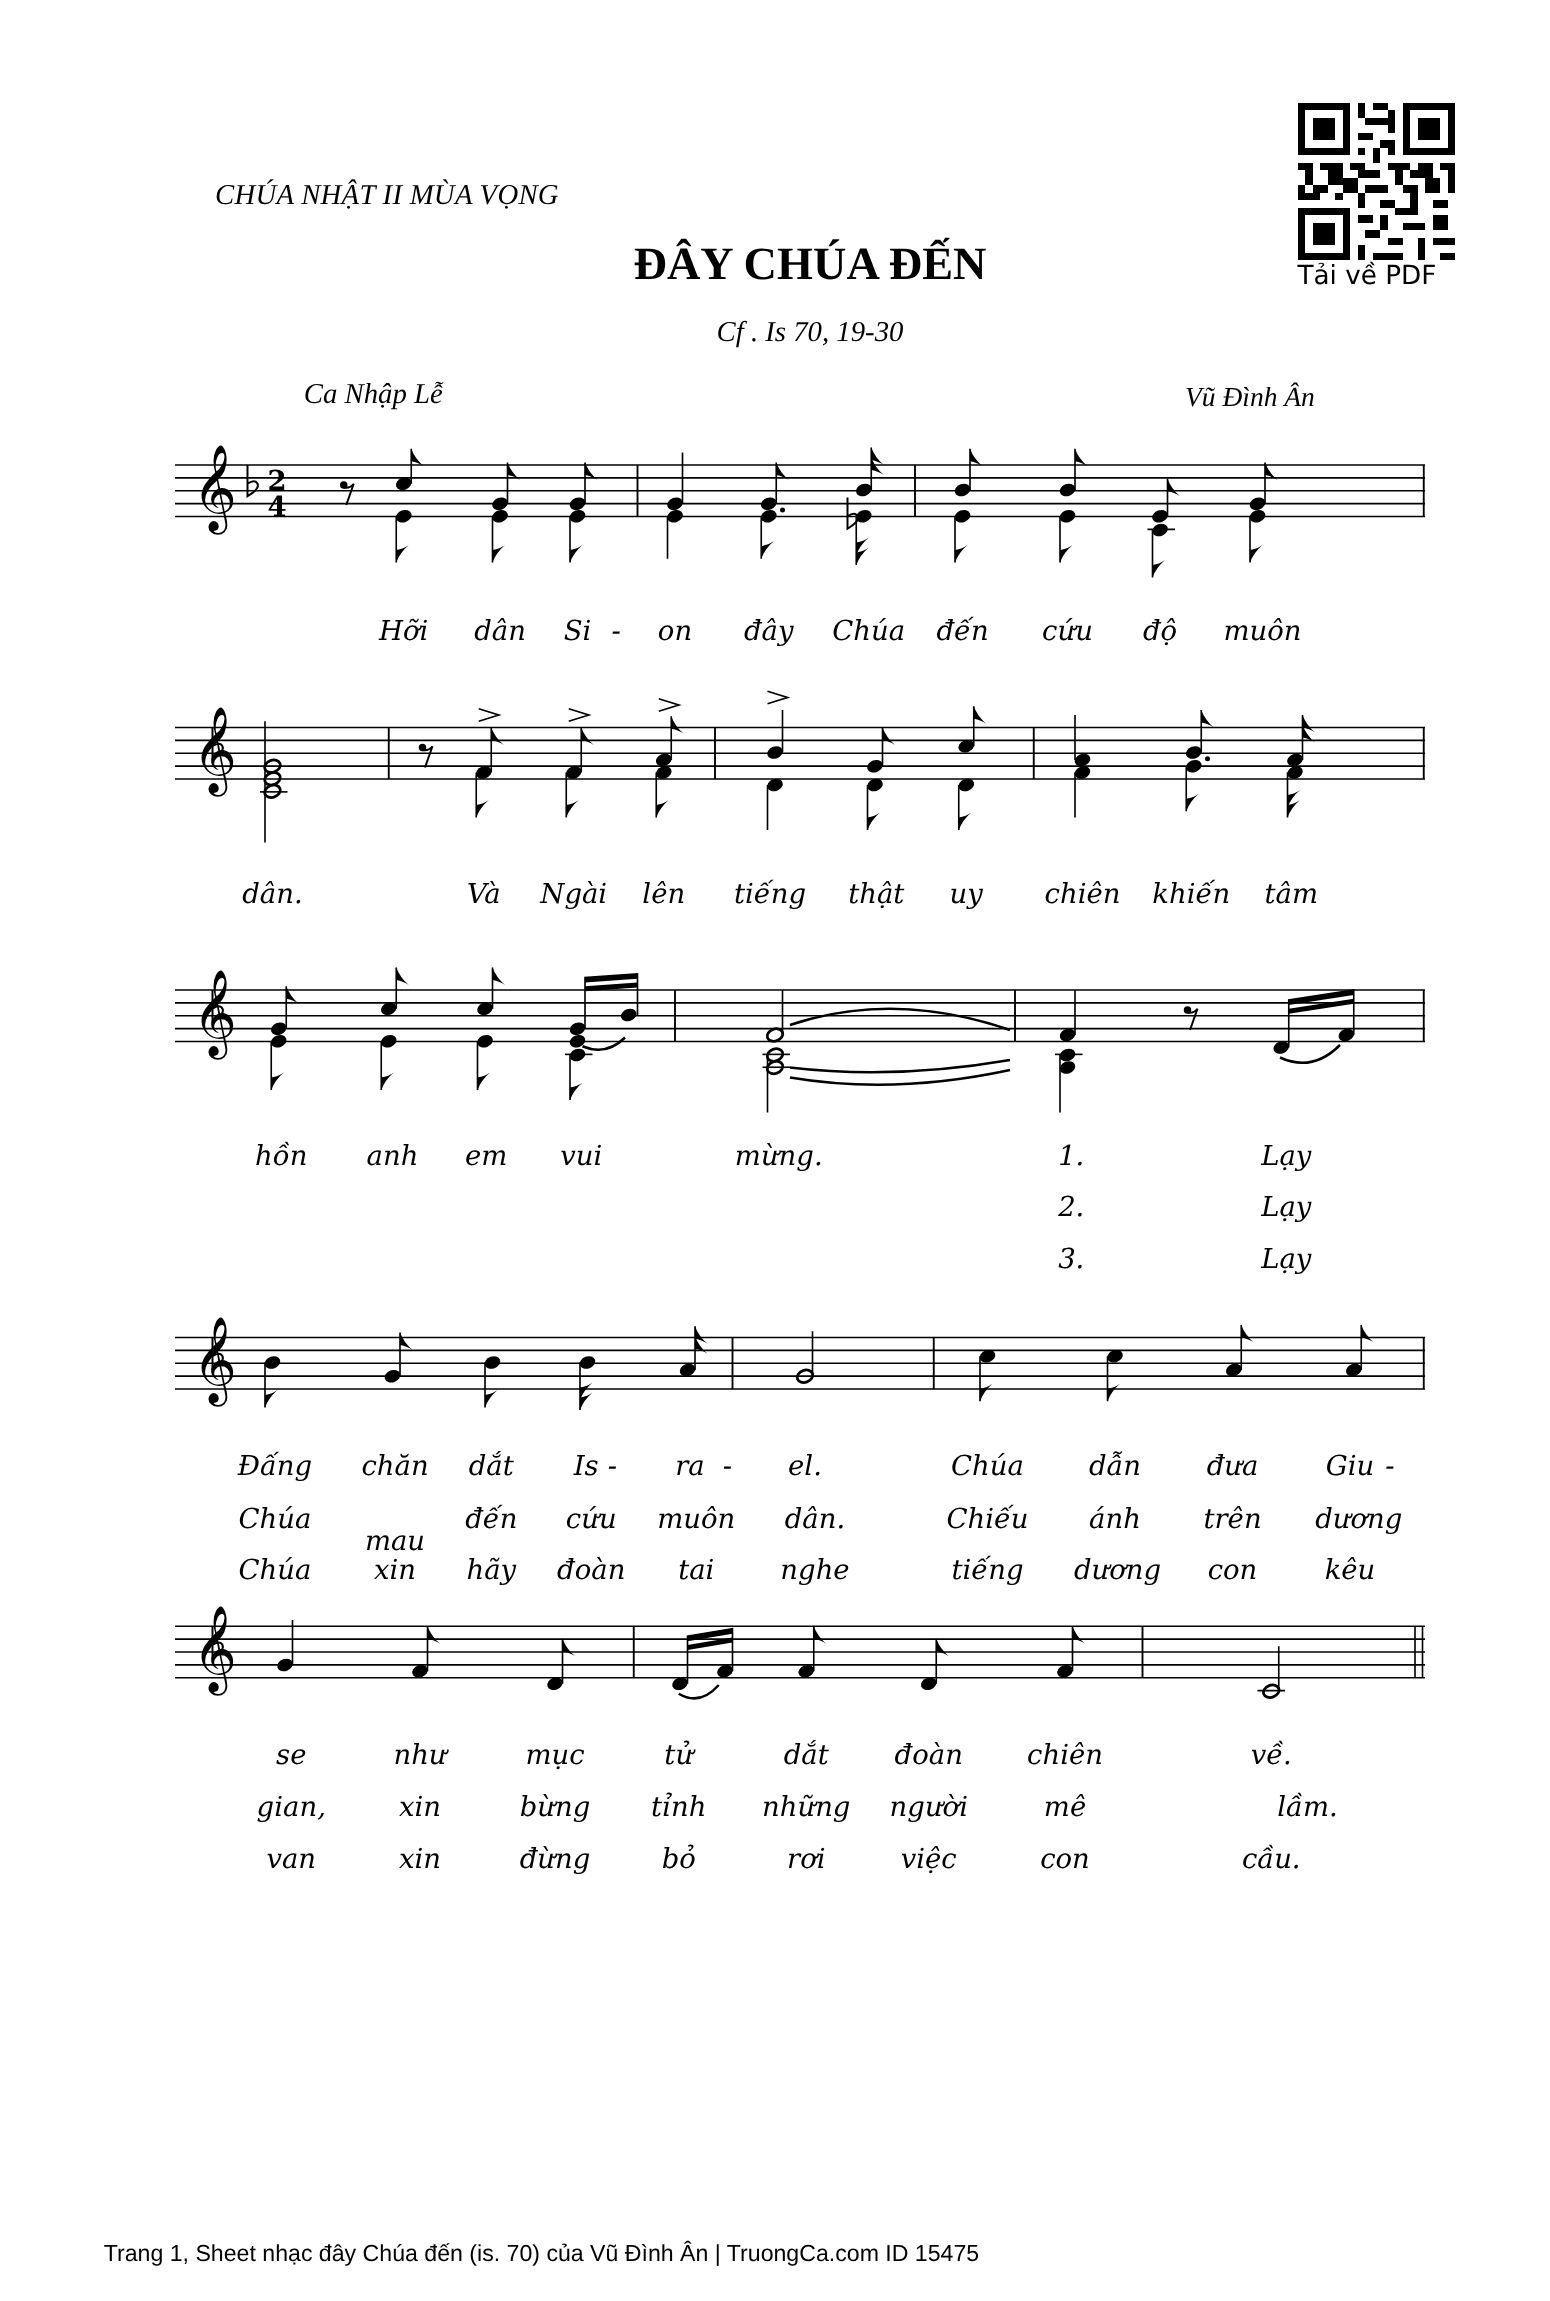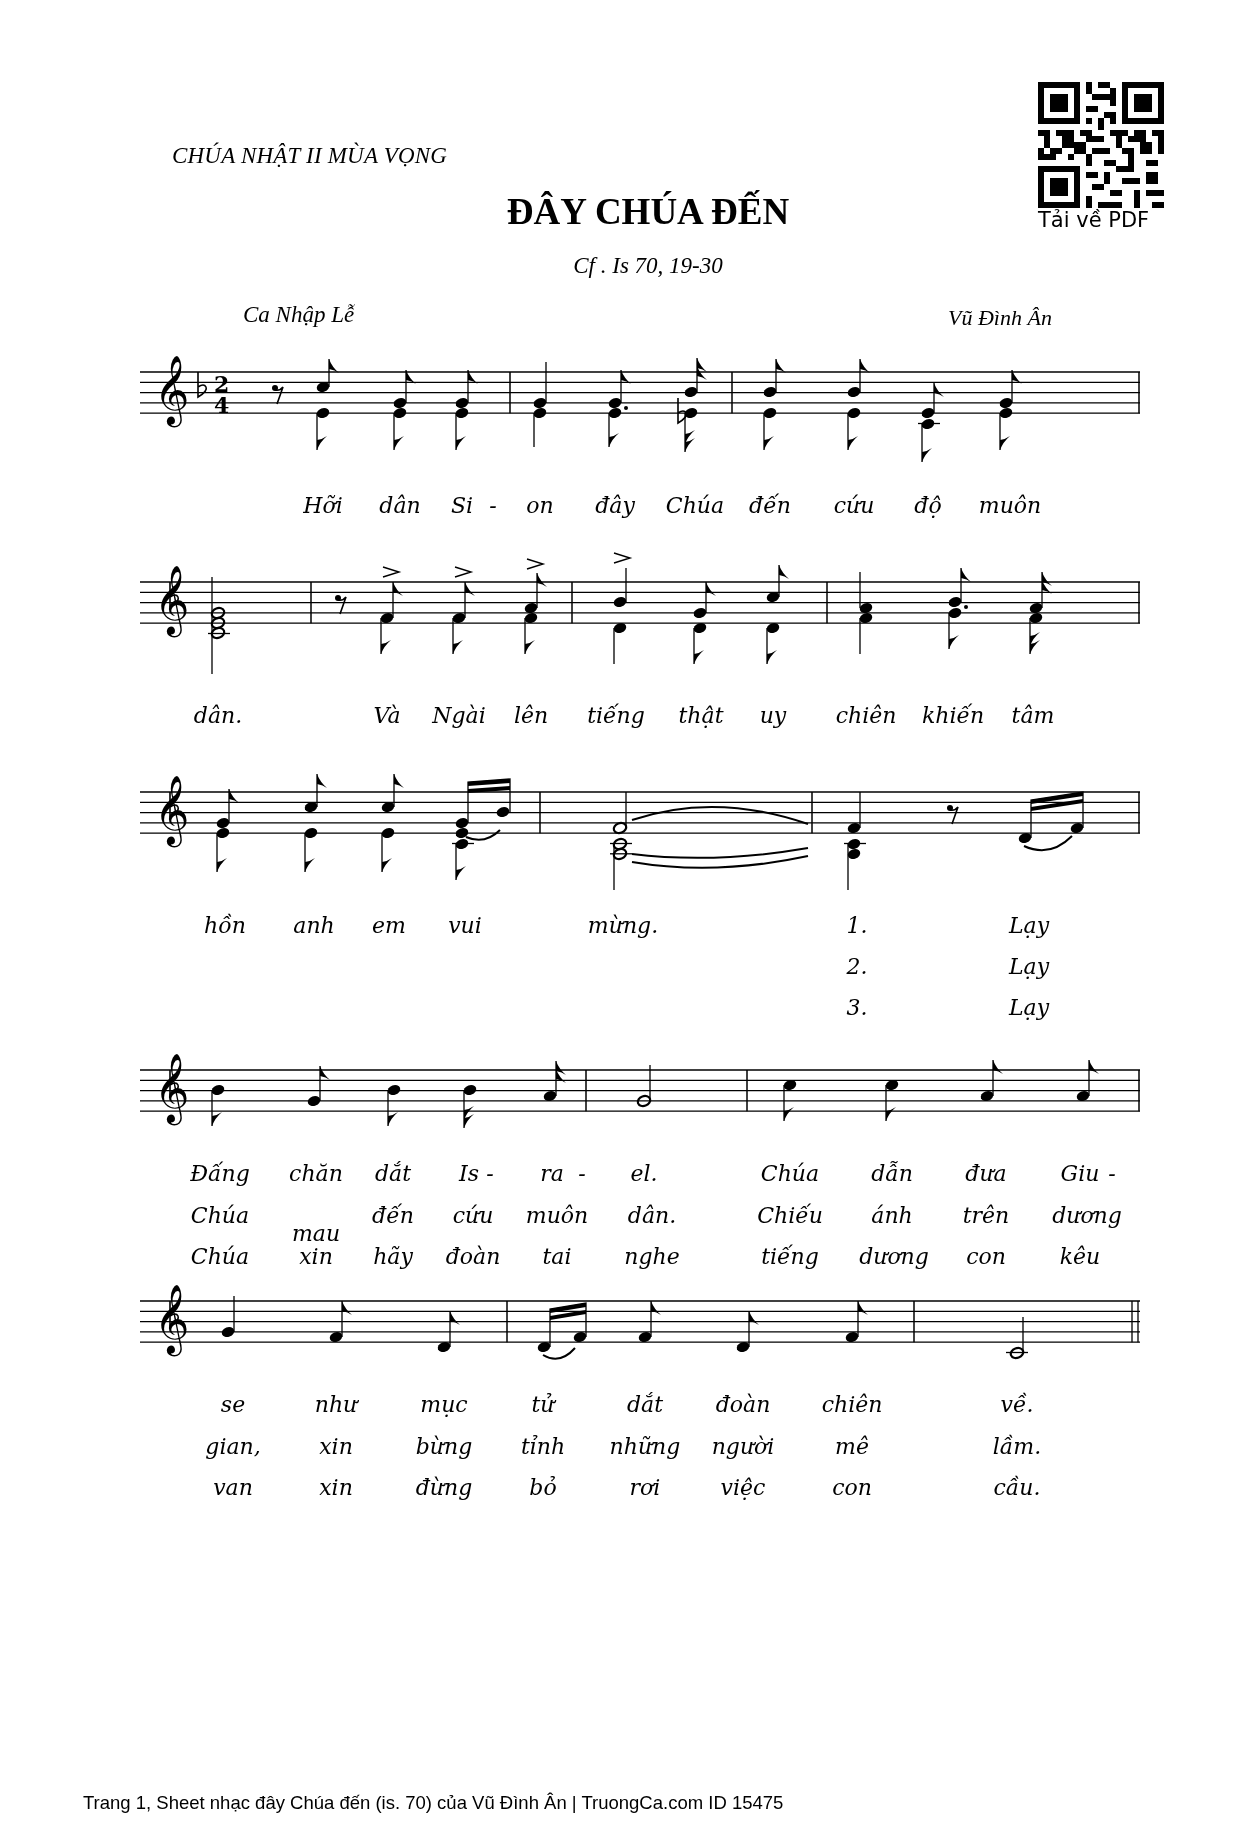--- a/index.html
+++ b/index.html
@@ -508,21 +508,21 @@
     <span class="lyr" style="left:877px;top:133px">về.</span>
   </div>
   <div>
     <span class="lyr" style="left:93px;top:175px">gian,</span>
     <span class="lyr" style="left:196px;top:175px">xin</span>
     <span class="lyr" style="left:304px;top:175px">bừng</span>
     <span class="lyr" style="left:403px;top:175px">tỉnh</span>
     <span class="lyr" style="left:505px;top:175px">những</span>
     <span class="lyr" style="left:603px;top:175px">người</span>
     <span class="lyr" style="left:712px;top:175px">mê</span>
-    <span class="lyr" style="left:877px;top:175px">lầm.</span>
+    <span class="lyr" style="left:906px;top:175px">lầm.</span>
   </div>
   <div>
     <span class="lyr" style="left:93px;top:216px">van</span>
     <span class="lyr" style="left:196px;top:216px">xin</span>
     <span class="lyr" style="left:304px;top:216px">đừng</span>
     <span class="lyr" style="left:403px;top:216px">bỏ</span>
     <span class="lyr" style="left:505px;top:216px">rơi</span>
     <span class="lyr" style="left:603px;top:216px">việc</span>
     <span class="lyr" style="left:712px;top:216px">con</span>
     <span class="lyr" style="left:877px;top:216px">cầu.</span>

